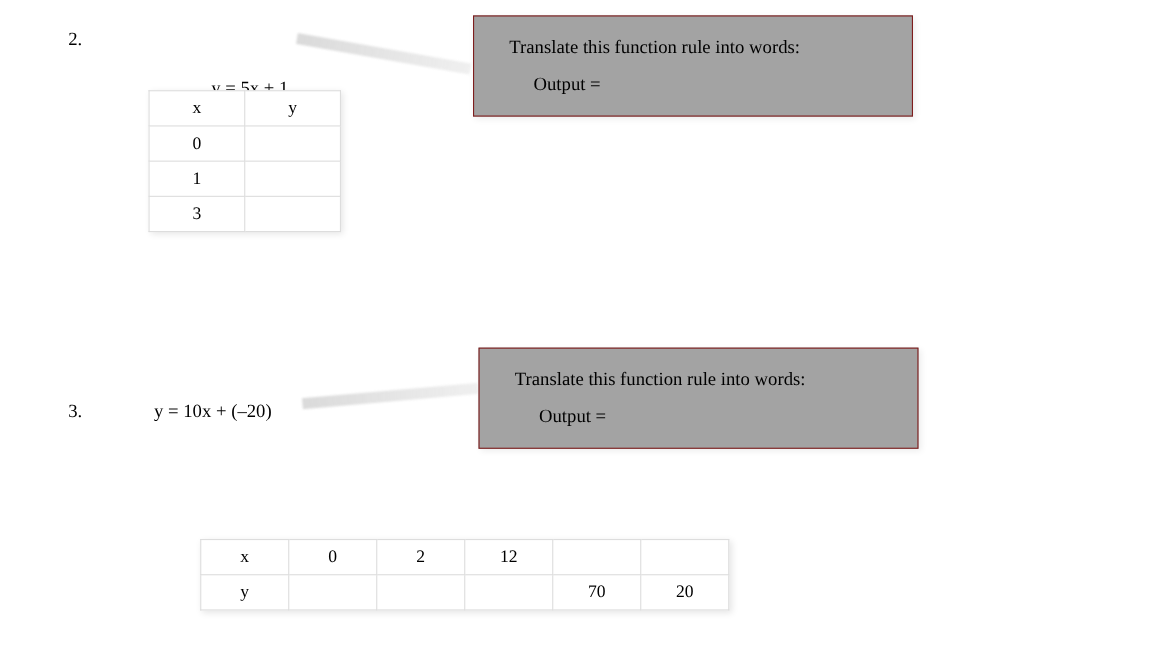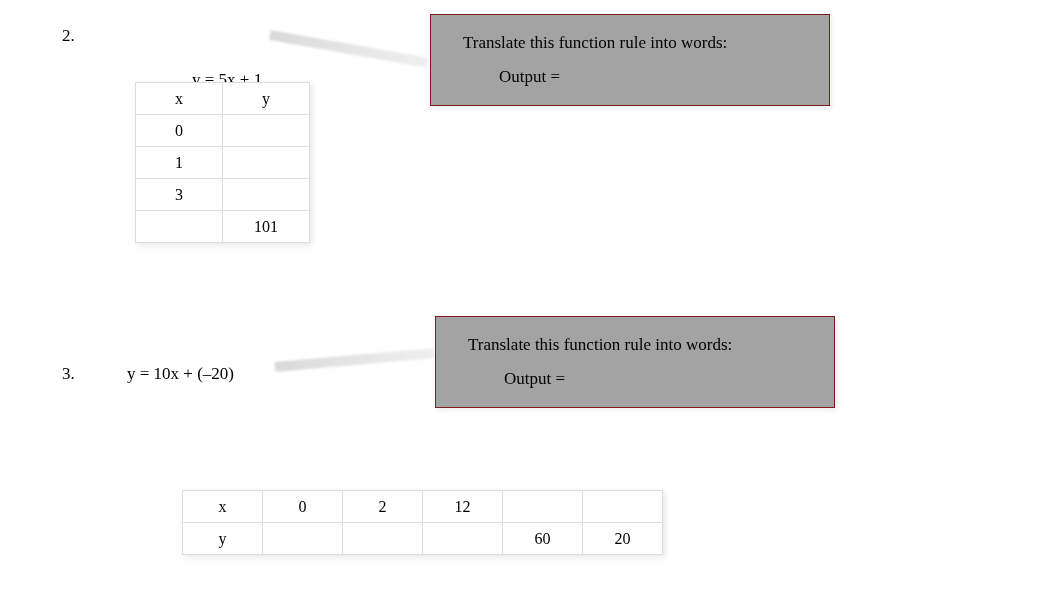--- a/index.html
+++ b/index.html
@@ -34,21 +34,21 @@
       background: #a3a3a3;
       padding: 18px 32px;
       box-shadow: 2px 2px 6px rgba(0,0,0,0.08);
     }
     .callout-title {
       font-size: 17px;
       margin-bottom: 14px;
     }
     .callout-output {
       font-size: 17px;
-      margin-left: 36px;
+      margin-left: 22px;
     }
     .connector {
       position: absolute;
       background: linear-gradient(90deg, rgba(180,180,180,0.7), rgba(200,200,200,0.4));
       height: 10px;
       transform-origin: left center;
       filter: blur(1px);
       opacity: 0.7;
     }
     table.data-table {
@@ -106,32 +106,28 @@
       <td></td>
     </tr>
     <tr>
       <td>1</td>
       <td></td>
     </tr>
     <tr>
       <td>3</td>
       <td></td>
     </tr>
-    <tr>
-      <td></td>
-      <td>101</td>
-    </tr>
   </tbody>
     </table>
 </div>
 
 <div class="problem">
   <div class="problem-number" style="left:62px; top:364px;">3.</div>
 
-  <div class="equation" style="left:127px; top:364px;">
+  <div class="equation" style="left:140px; top:364px;">
     <span>y = 10x + (‒20)</span>
   </div>
 
   <div class="connector" style="left:275px; top:362px; width:160px; transform: rotate(-5deg);"></div>
 
   <div class="callout" style="left:435px; top:316px; width:400px;">
     <div class="callout-title">Translate this function rule into words:</div>
     <div class="callout-output">Output =</div>
   </div>
 
@@ -143,18 +139,18 @@
       <td>2</td>
       <td>12</td>
       <td></td>
       <td></td>
     </tr>
     <tr>
       <th>y</th>
       <td></td>
       <td></td>
       <td></td>
-      <td>60</td>
+      <td>70</td>
       <td>20</td>
     </tr>
   </tbody>
     </table>
 </div>
 
 </body></html>

